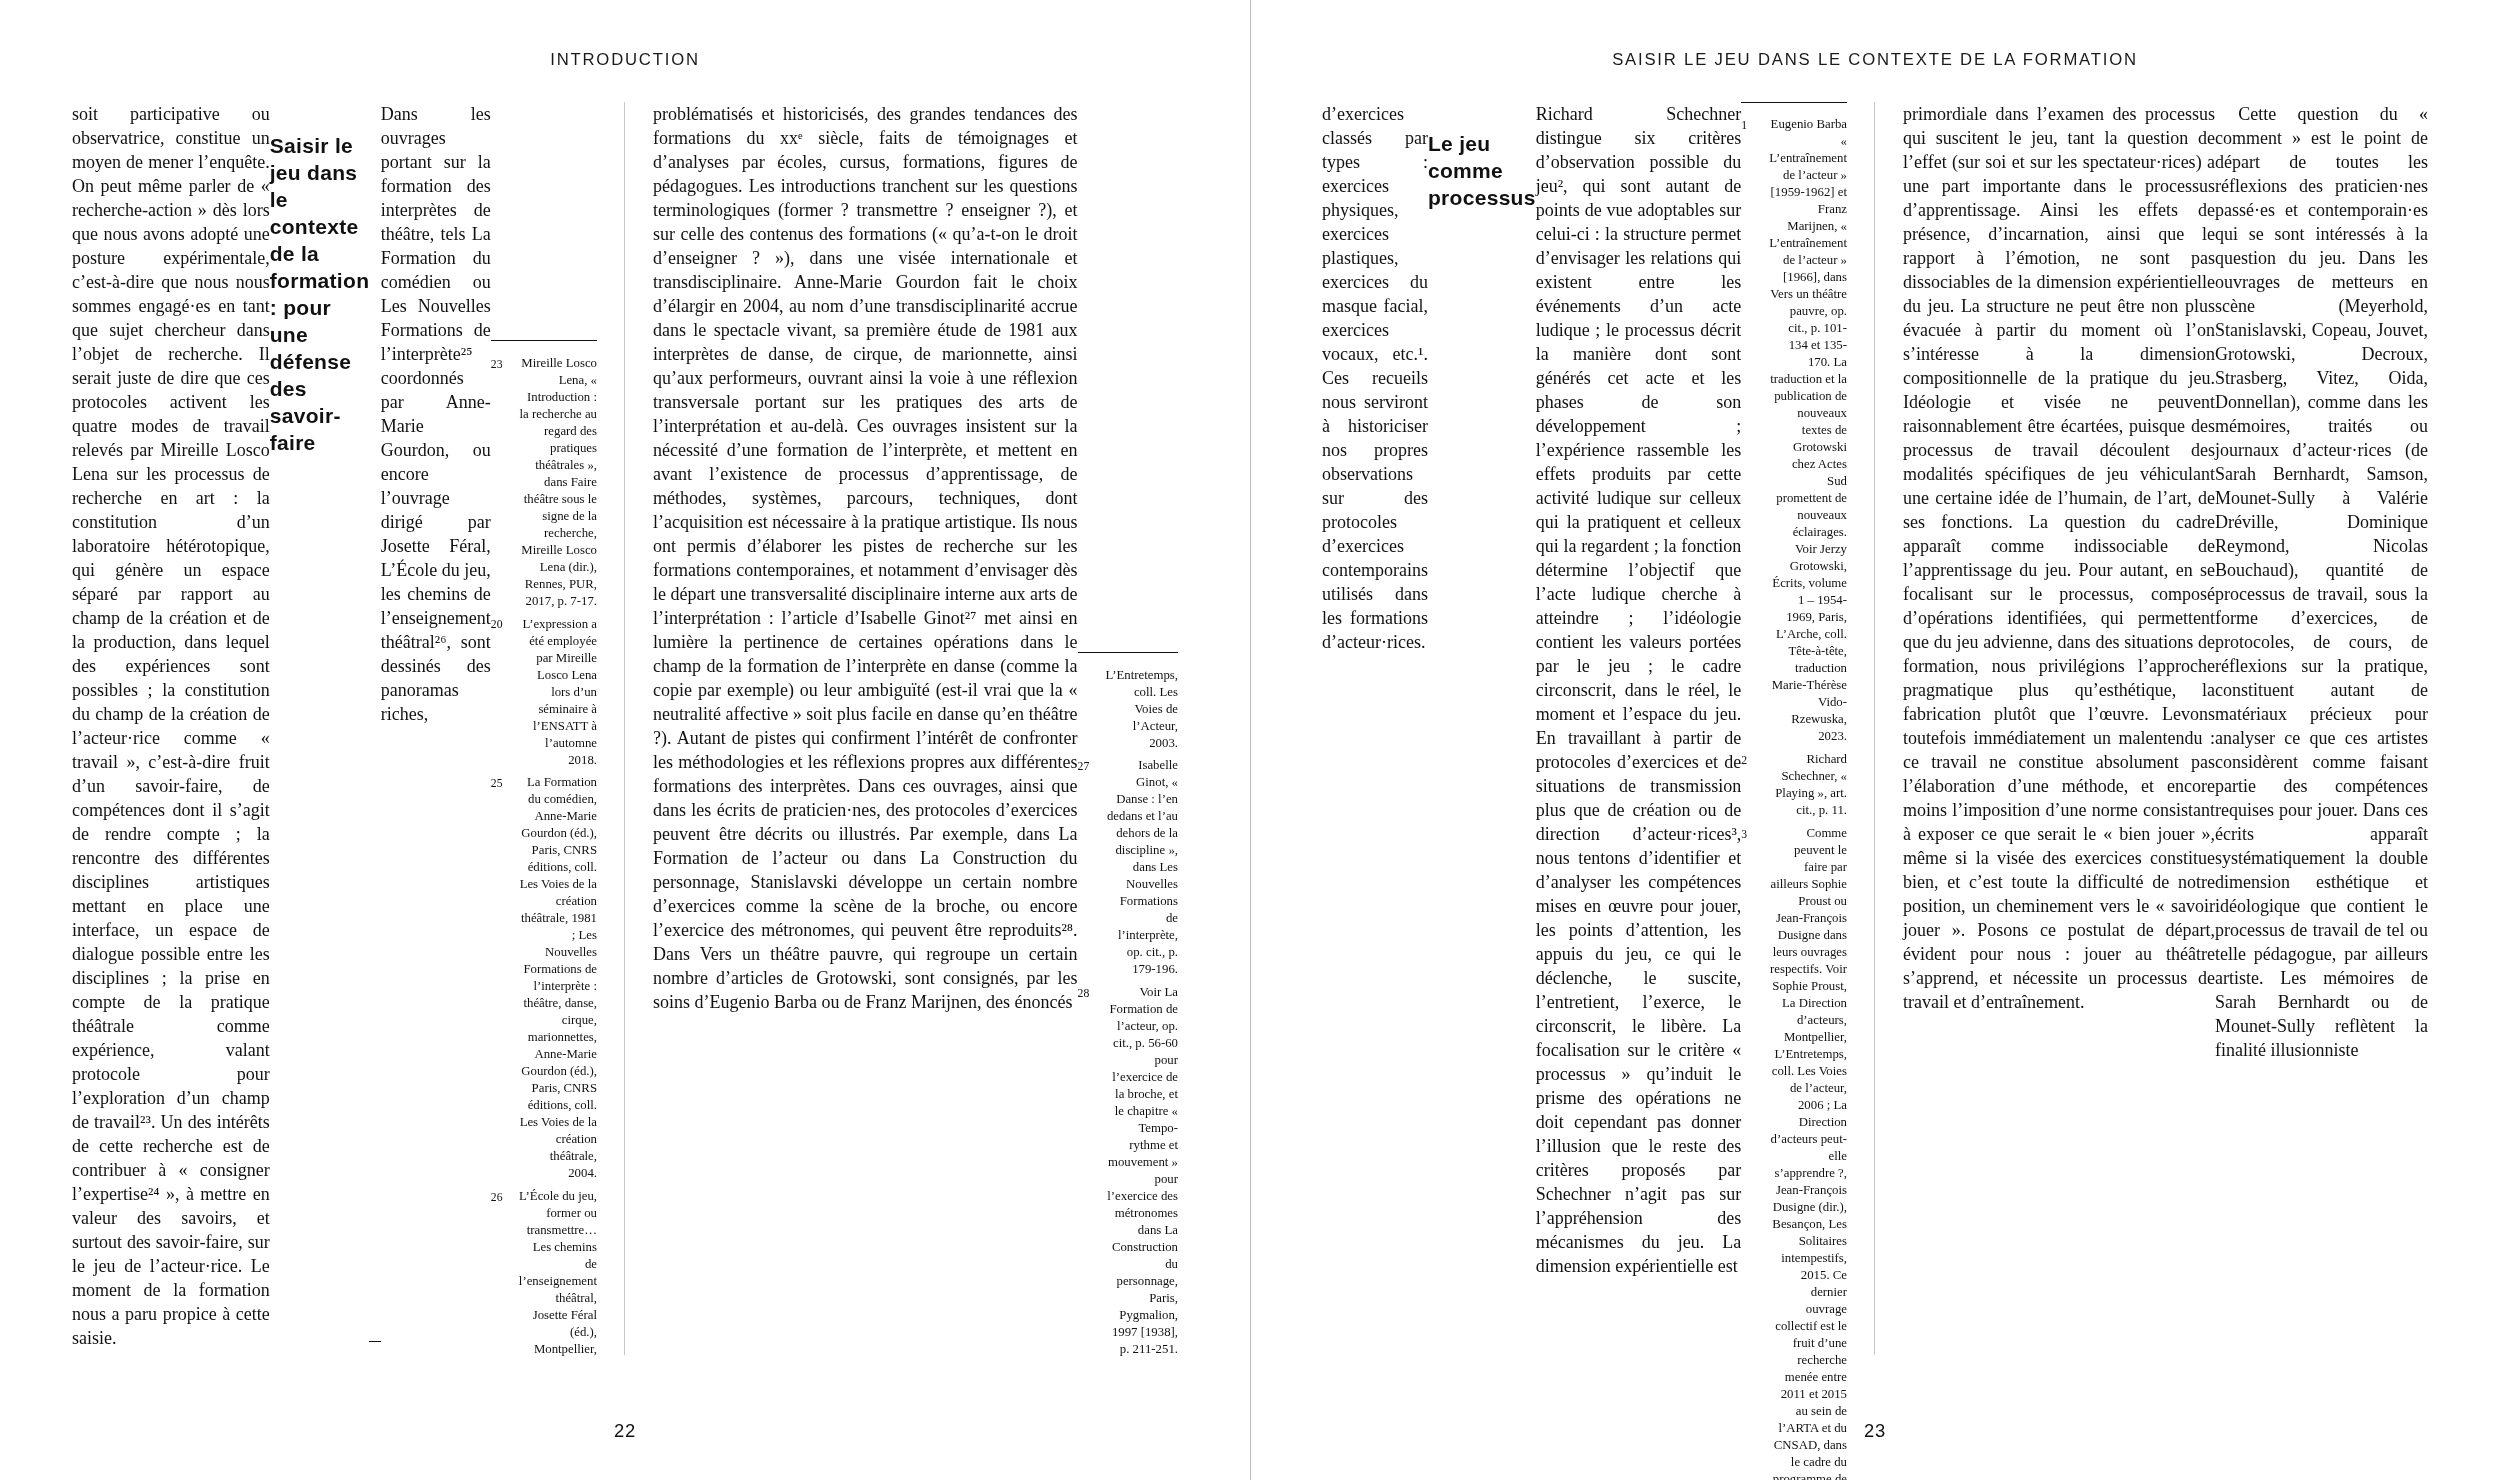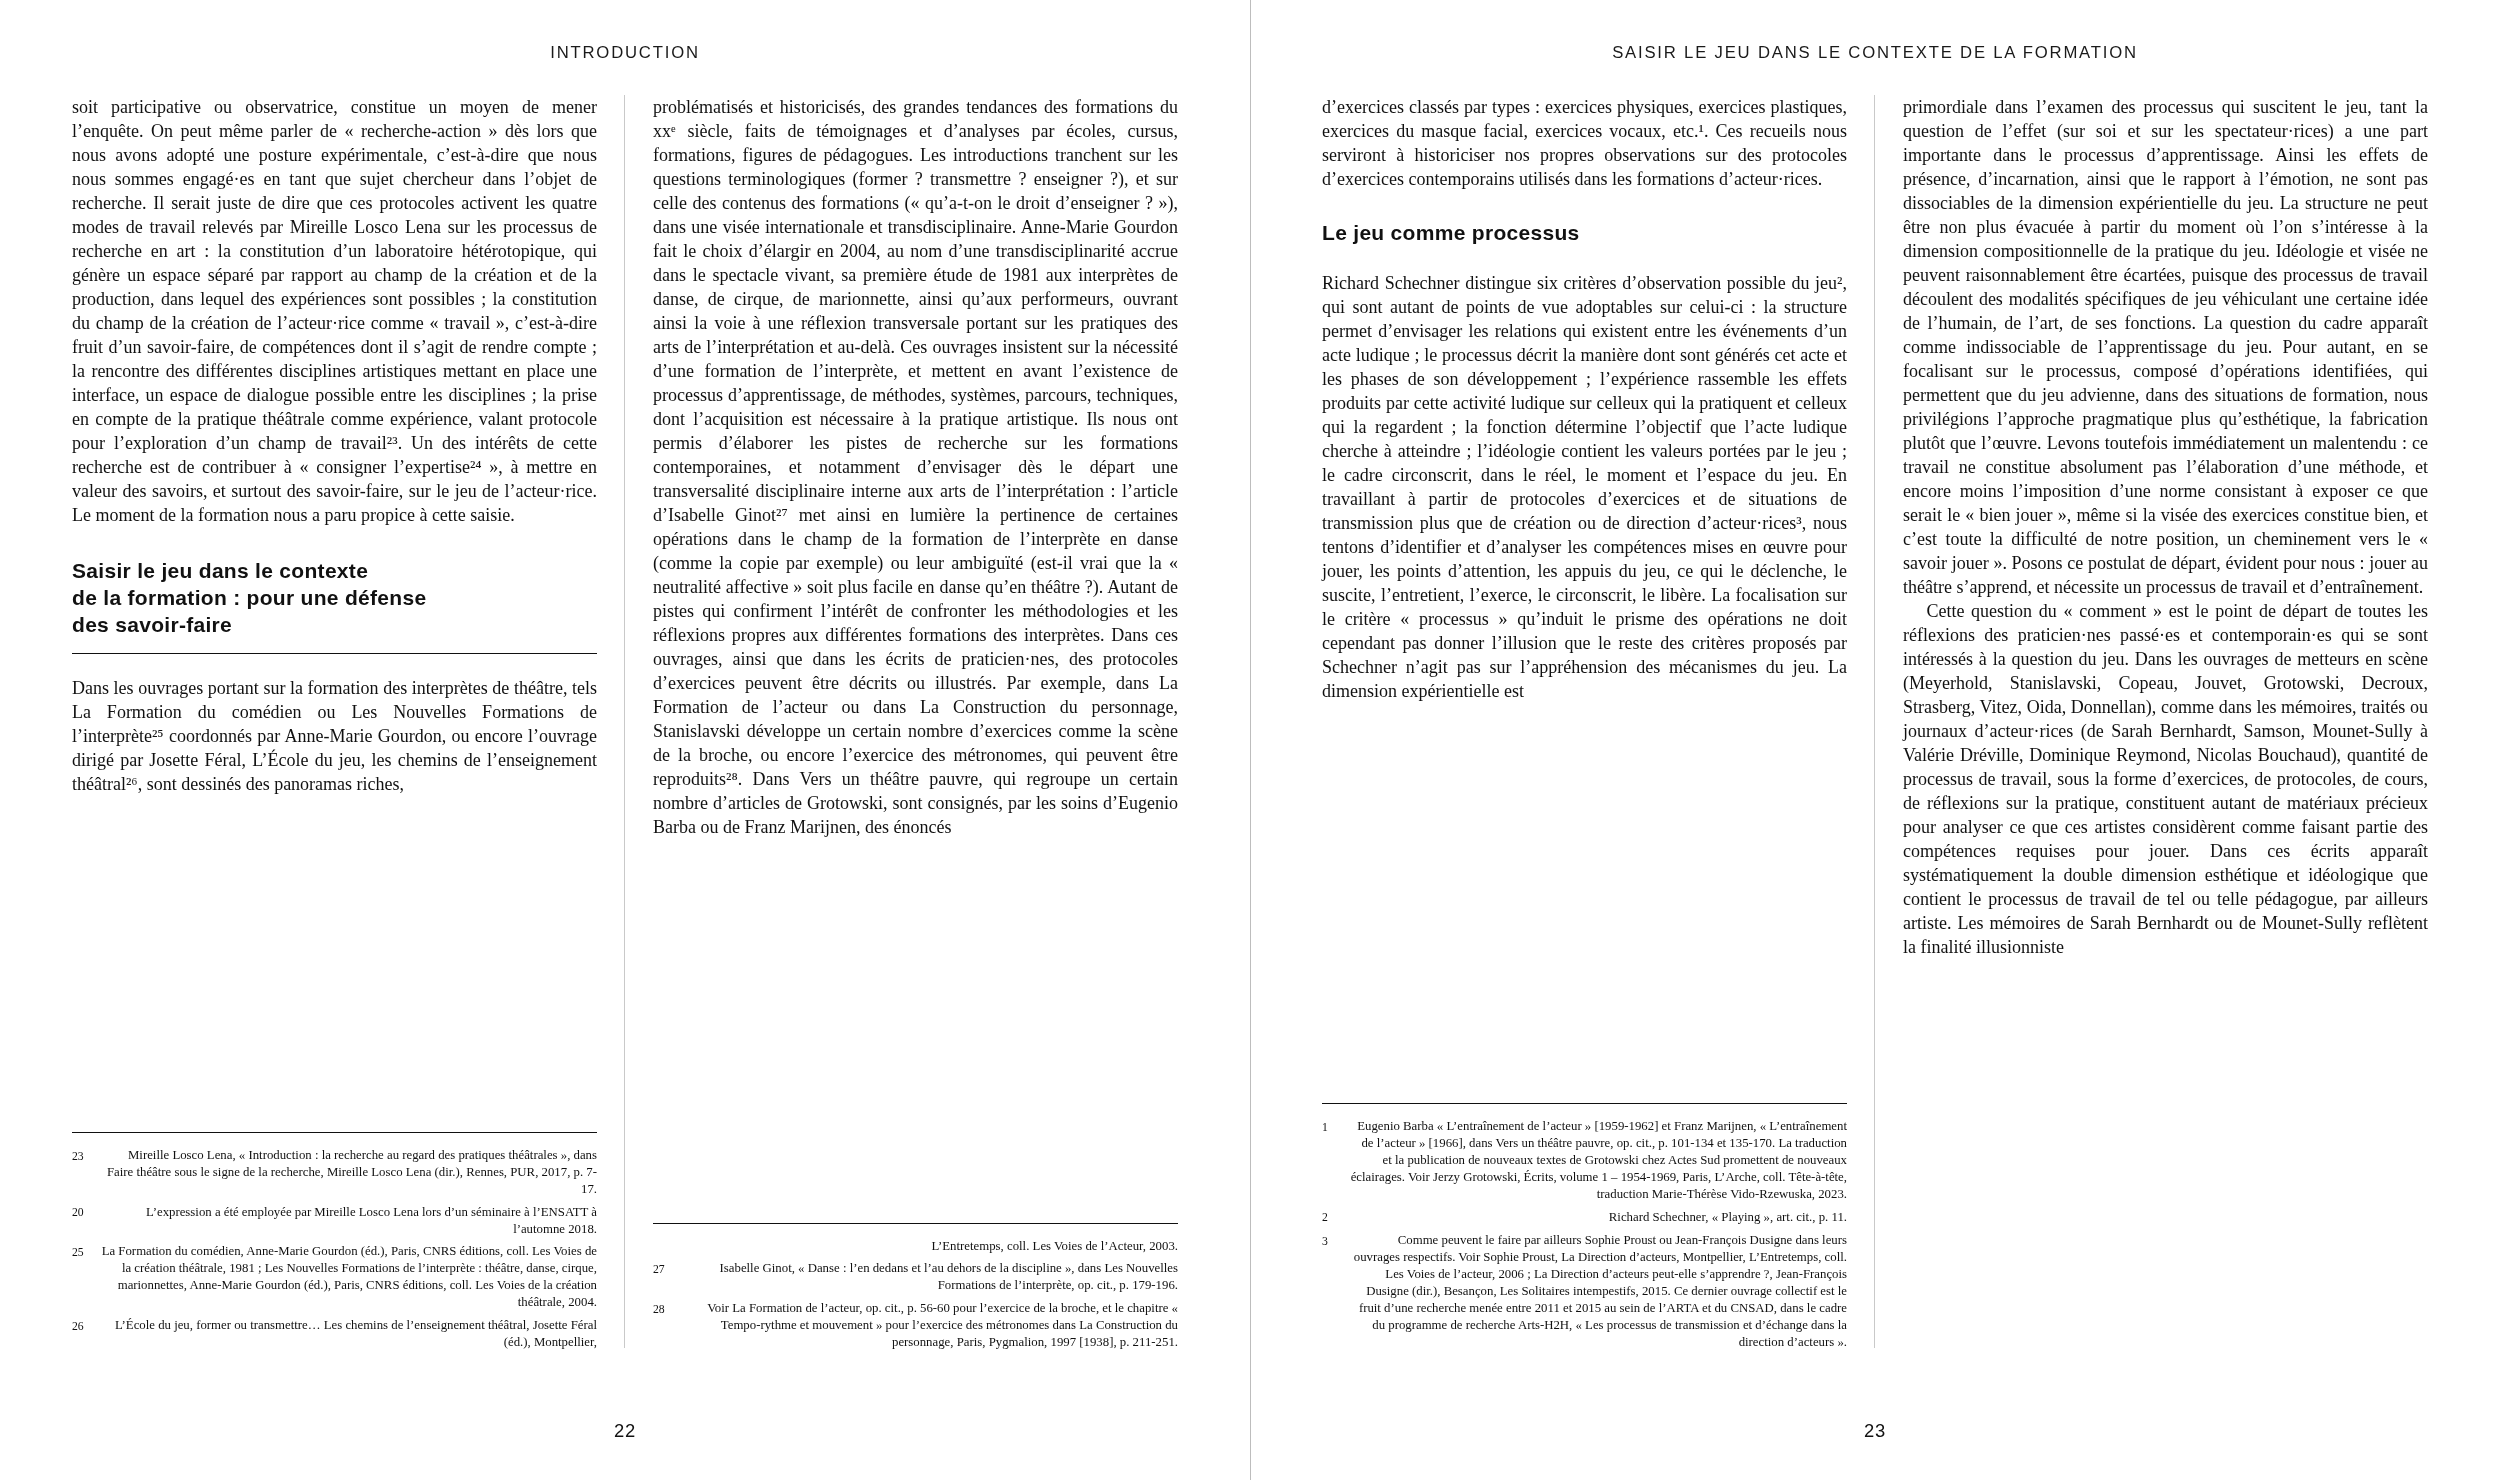--- a/index.html
+++ b/index.html
@@ -19,41 +19,41 @@
   .page {
     width: 1250px; height: 1480px; position: relative;
     padding: 38px 72px 33px 72px;
   }
   .running-head {
     text-align: center;
     font-family: "Liberation Sans", sans-serif;
     font-size: 16.7px;
     letter-spacing: 1.8px;
     color: #1a1a1a;
-    margin-top: 5px;
+    margin-top: 12px;
     margin-bottom: 32px;
     font-weight: 400;
   }
   .cols {
     display: flex;
     gap: 0px;
     height: 1262px;
   }
   .col {
     width: 50%;
     position: relative;
     padding-right: 28px;
   }
   .col.right { padding-right: 0; padding-left: 28px; }
   .col.has-rule::after {
     content: "";
     position: absolute; top: 0; right: 0px; width: 0.8px; height: 1253px;
     background: #c9c9c9;
   }
-  .body-col { display: flex; flex-direction: column; height: 100%; }
+  .body-col { display: flex; flex-direction: row; height: 100%; }
   p {
     margin: 0 0 0 0;
     font-size: 18px;
     line-height: 24px;
     text-align: justify;
     text-justify: inter-word;
     hyphens: auto;
     -webkit-hyphens: auto;
   }
   p.indent { text-indent: 23.4px; }

